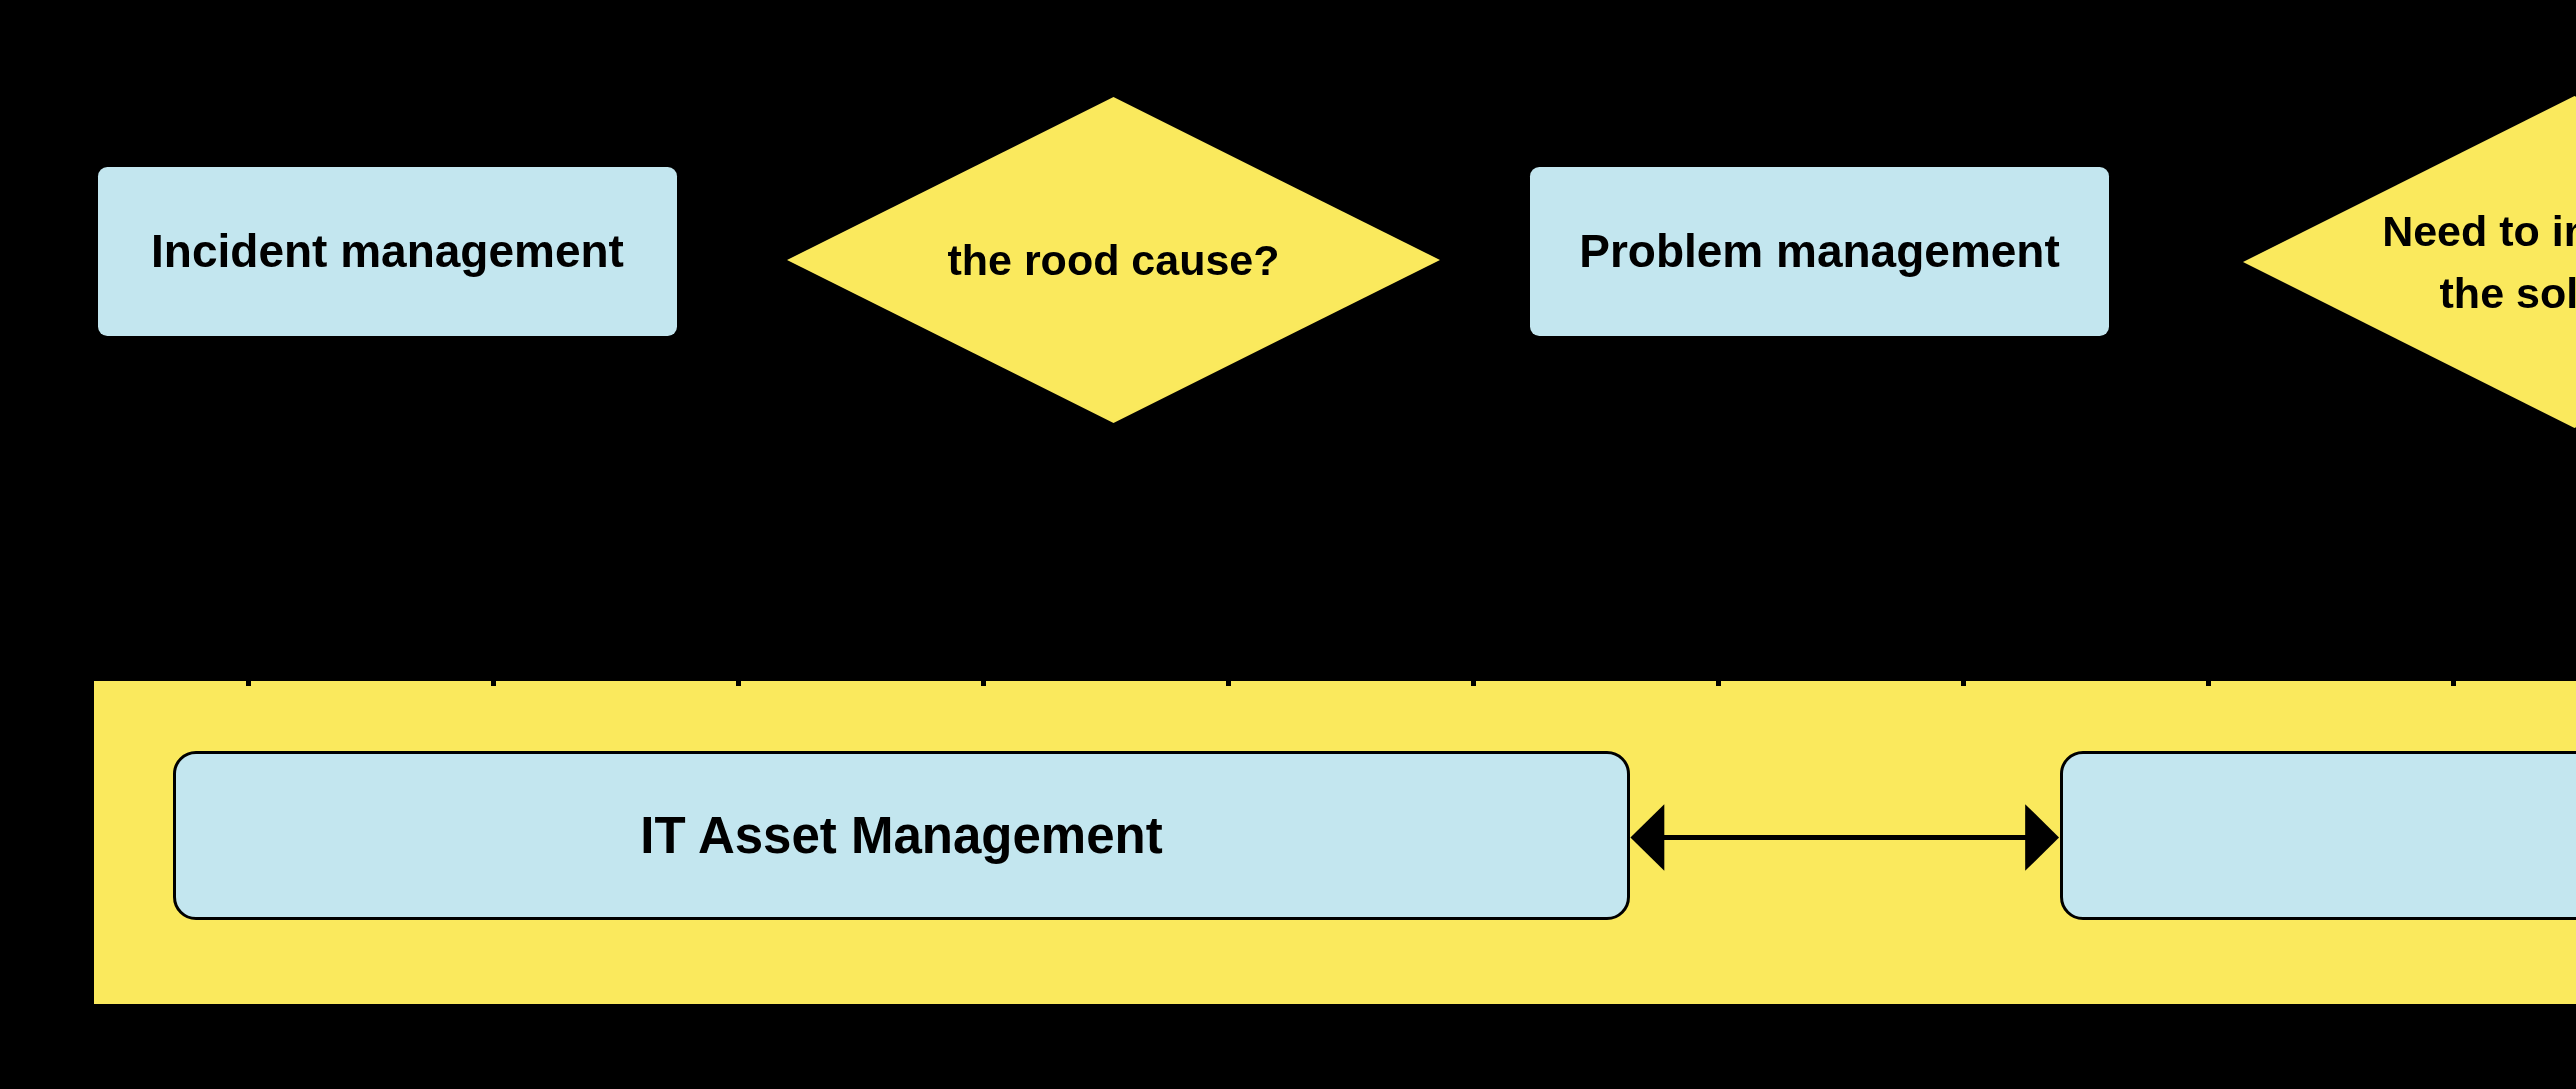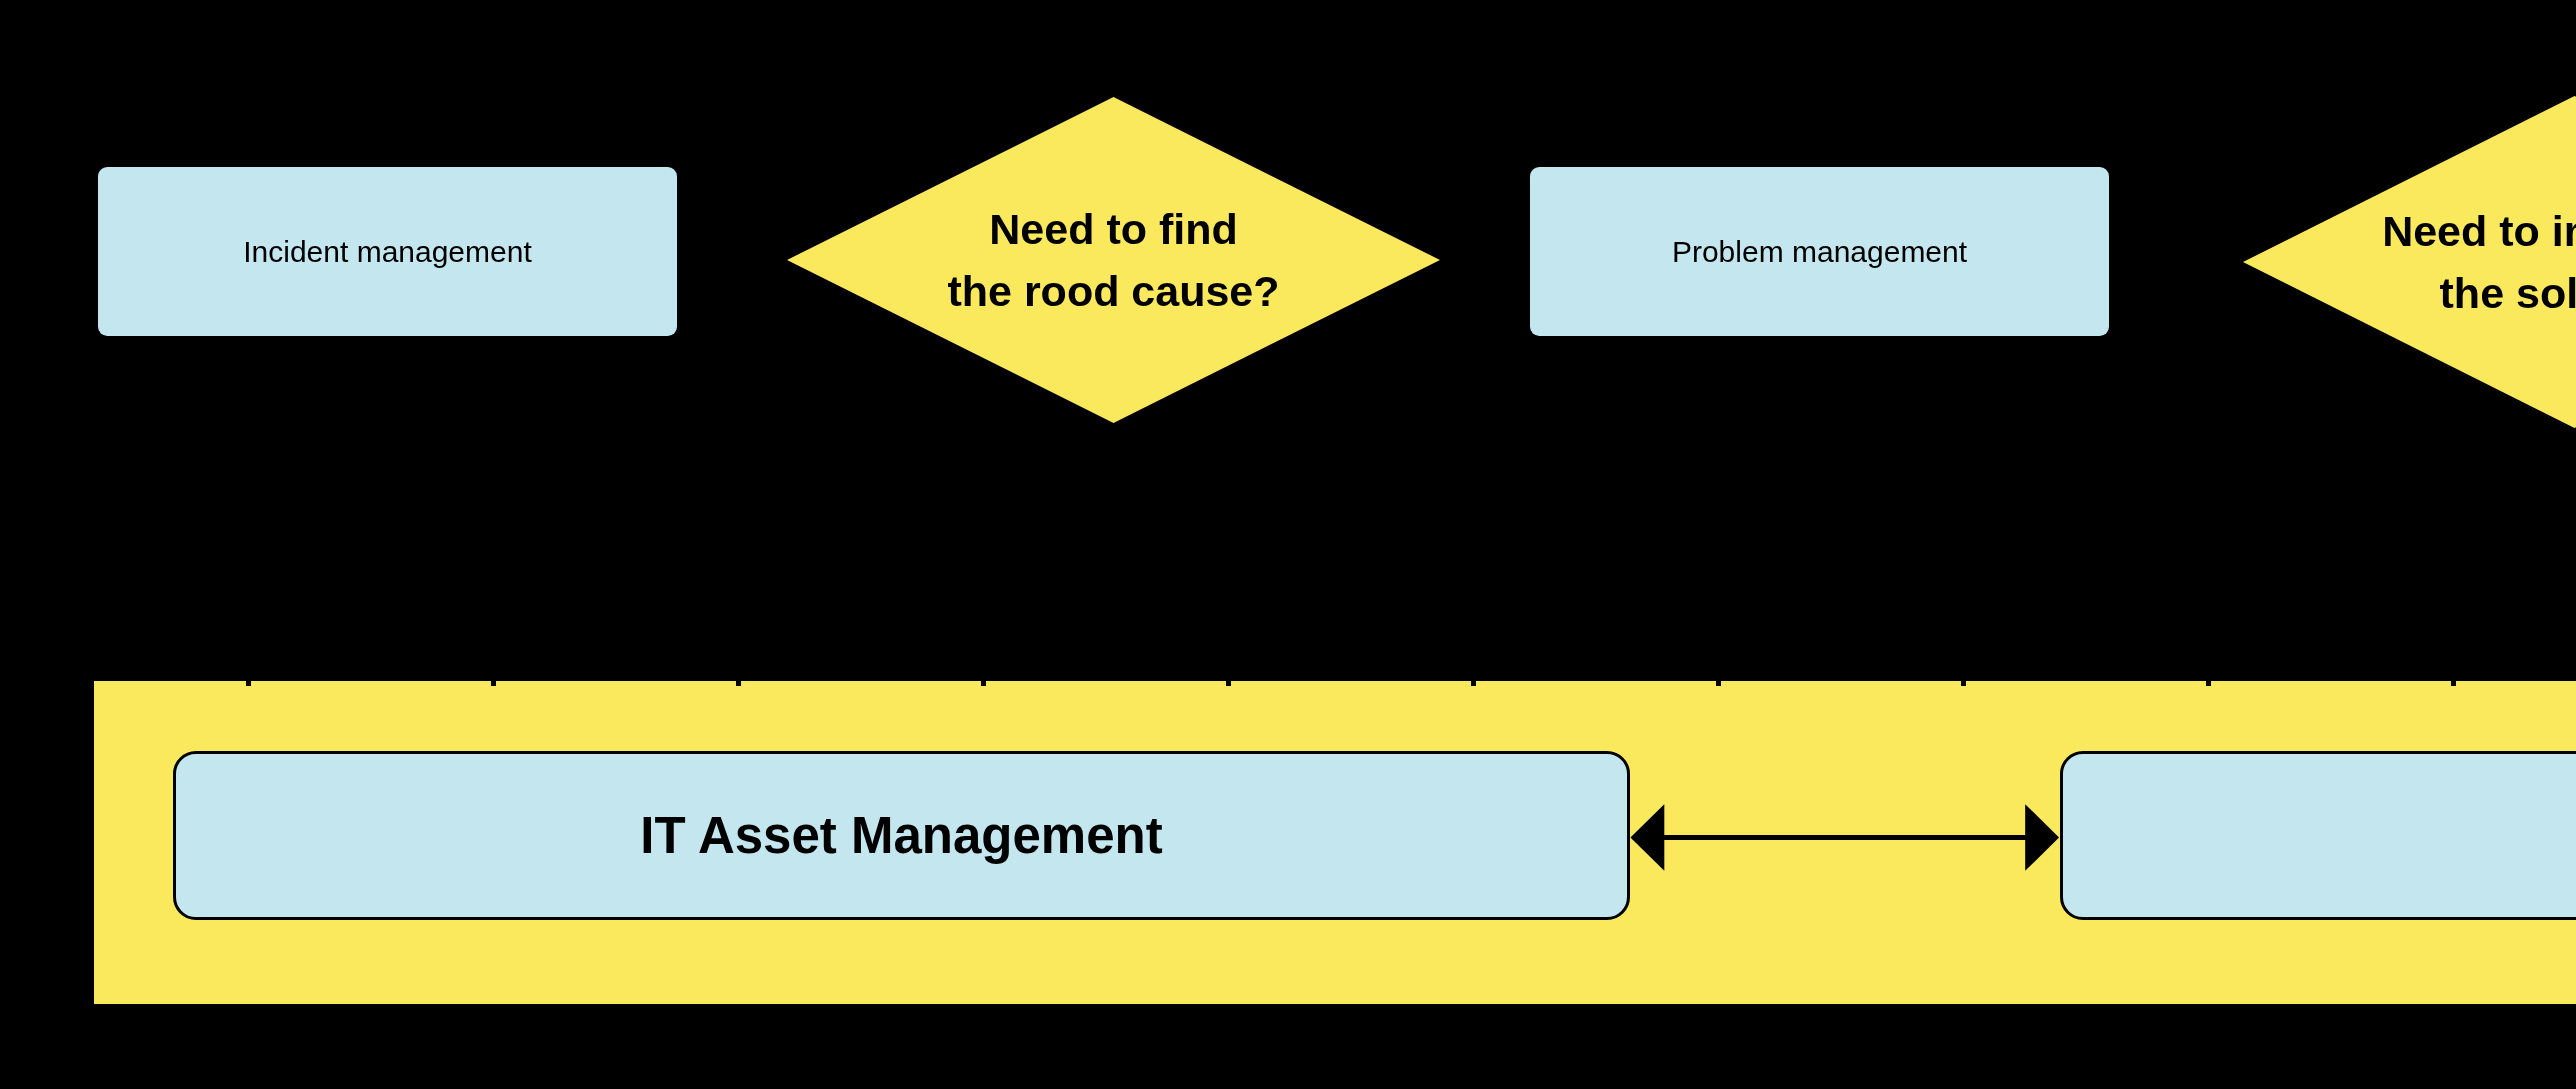--- a/index.html
+++ b/index.html
@@ -17,21 +17,21 @@
     position:relative;
     overflow:hidden;
     color:var(--text);
   }
   .canvas{position:absolute;inset:0;}
   .process{
     position:absolute;
     background:var(--process-fill);
     border-radius:9.3px;
     display:flex;align-items:center;justify-content:center;
-    font-size:30px;font-weight:normal;line-height:1.1;
+    font-size:46px;font-weight:bold;line-height:1.1;
     text-align:right;color:var(--text);
   }
   .decision{
     position:absolute;
     background:var(--decision-fill);
     clip-path:polygon(50% 0,100% 50%,50% 100%,0 50%);
     display:flex;flex-direction:column;align-items:center;justify-content:center;
     font-size:43px;font-weight:bold;line-height:62px;
     text-align:center;color:var(--text);
   }
@@ -67,21 +67,20 @@
 </head>
 <body style="background: rgb(0, 0, 0);">
 
 <div class="canvas">
 
   <div id="box-incident" class="process">
     <span>Incident management</span>
   </div>
 
   <div id="diamond-root-cause" class="decision">
-    <span>Need to find</span>
     <span>the rood cause?</span>
   </div>
 
   <div id="box-problem" class="process">
     <span>Problem management</span>
   </div>
 
   <div id="diamond-implement" class="decision">
     <span>Need to implement</span>
     <span>the solution?</span>

